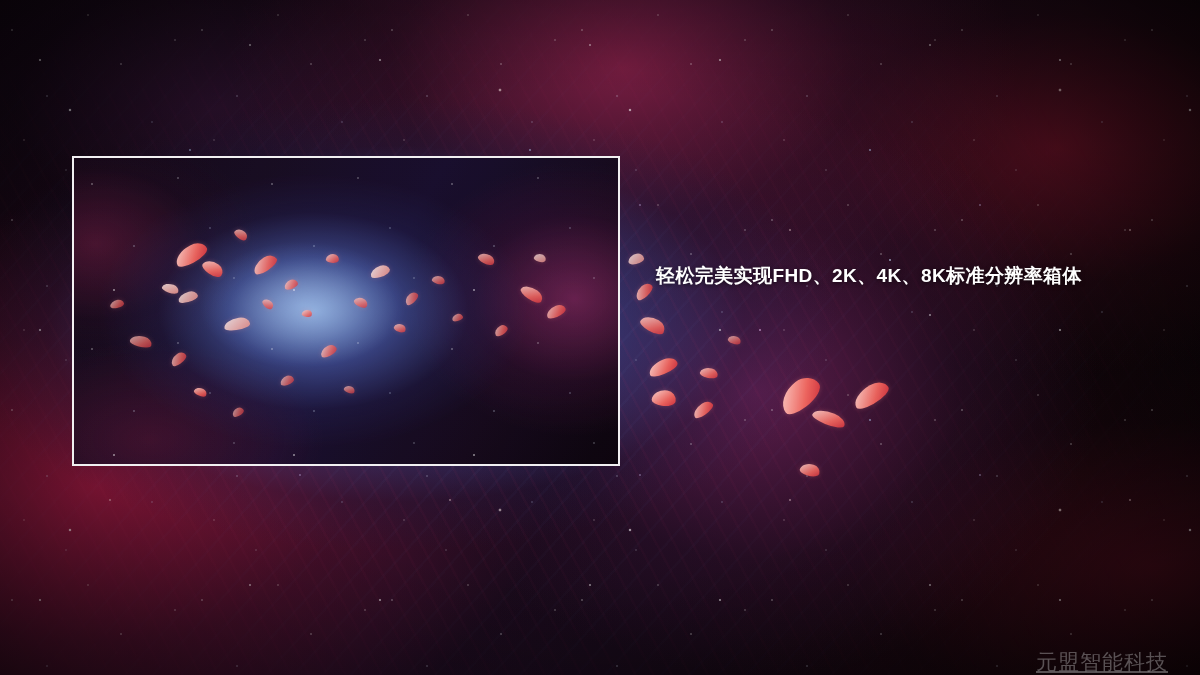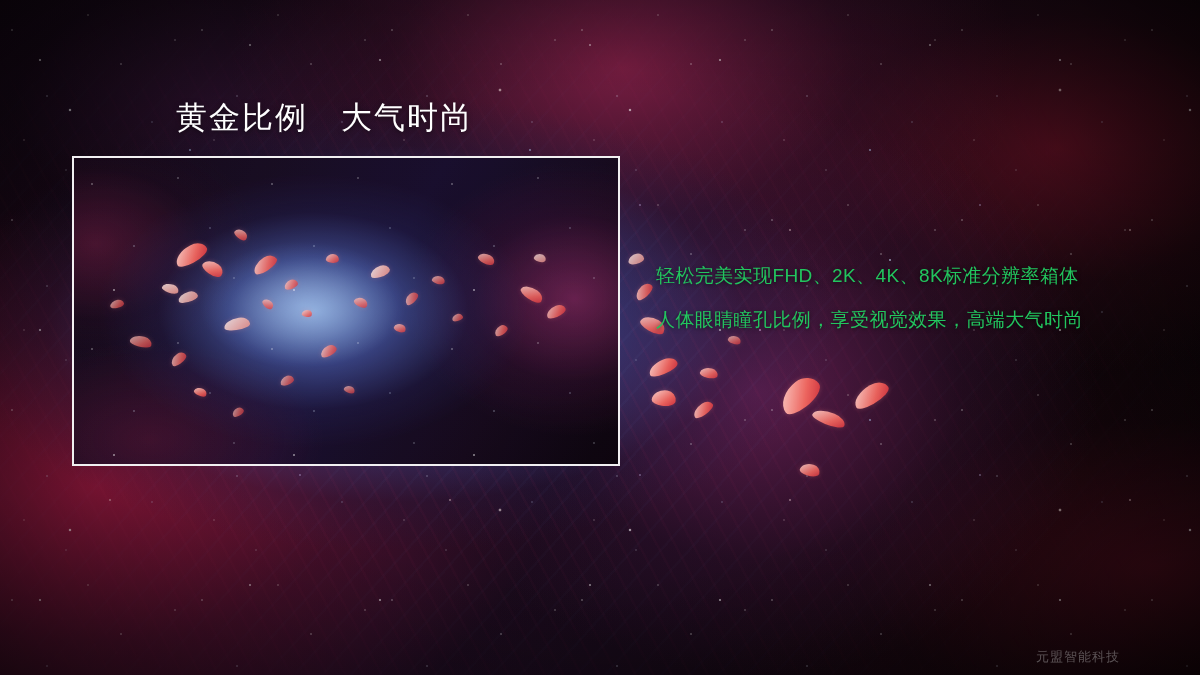--- a/index.html
+++ b/index.html
@@ -134,33 +134,35 @@
   }
   #body-text {
     position: absolute;
     left: 656px;
     top: 254px;
     width: 540px;
   }
   #body-text .line {
     font-size: 19px;
     line-height: 44px;
-    color: #22c55e;
+    color: #ffffff;
     letter-spacing: .4px;
     white-space: nowrap;
     text-shadow: 0 1px 4px rgba(0,0,0,.6);
+    font-weight: bold;
   }
   #watermark {
     position: absolute;
     left: 1036px;
     top: 648px;
-    font-size: 13px;
+    font-size: 21px;
     letter-spacing: 1px;
     color: rgba(150,145,148,0.55);
     white-space: nowrap;
+    text-decoration: underline;
   }
 </style>
 </head>
 <body>
 
 <div id="slide">
 
   <div id="bg-base" class="bg-layer"></div>
   <div id="bg-filaments" class="bg-layer"></div>
   <div id="stars-fine" class="stars"></div>
@@ -219,22 +221,20 @@
         <div class="petal" style="left: 420px; top: 168px; width: 14px; height: 9px; opacity: 0.78; transform: rotate(-30deg);"></div>
         <div class="petal" style="left: 446px; top: 130px; width: 24px; height: 12px; opacity: 0.86; transform: rotate(35deg);"></div>
         <div class="petal" style="left: 472px; top: 148px; width: 20px; height: 11px; opacity: 0.82; transform: rotate(-22deg);"></div>
         <div class="petal pale" style="left: 460px; top: 96px; width: 12px; height: 8px; opacity: 0.76; transform: rotate(18deg);"></div>
         <div class="petal" style="left: 206px; top: 218px; width: 14px; height: 9px; opacity: 0.72; transform: rotate(-18deg);"></div>
         <div class="petal" style="left: 270px; top: 228px; width: 11px; height: 7px; opacity: 0.7; transform: rotate(24deg);"></div>
         <div class="petal deep" style="left: 158px; top: 250px; width: 12px; height: 8px; opacity: 0.68; transform: rotate(-26deg);"></div>
       </div>
   </div>
 
-  <div id="title">黄金比例　大气时尚</div>
 
   <div id="body-text">
     <div class="line">轻松完美实现FHD、2K、4K、8K标准分辨率箱体</div>
-    <div class="line">人体眼睛瞳孔比例，享受视觉效果，高端大气时尚</div>
   </div>
 
   <div id="watermark">元盟智能科技</div>
 
 </div>
 
 </body></html>

